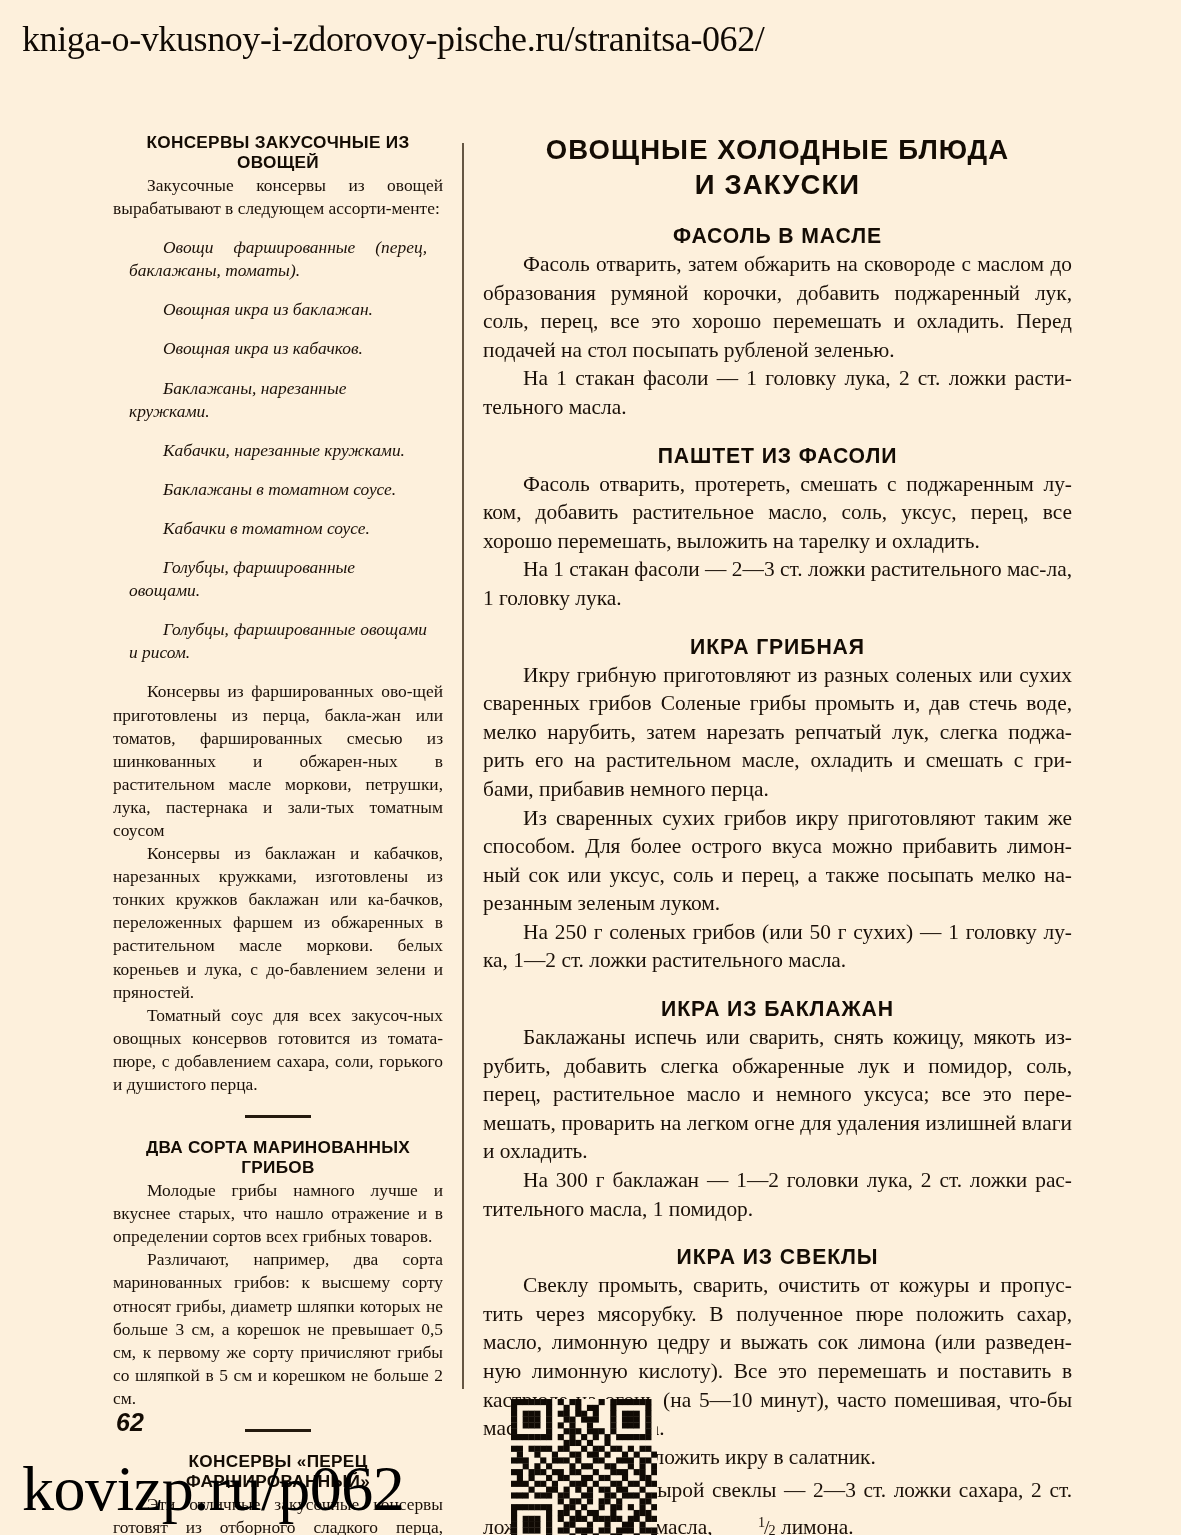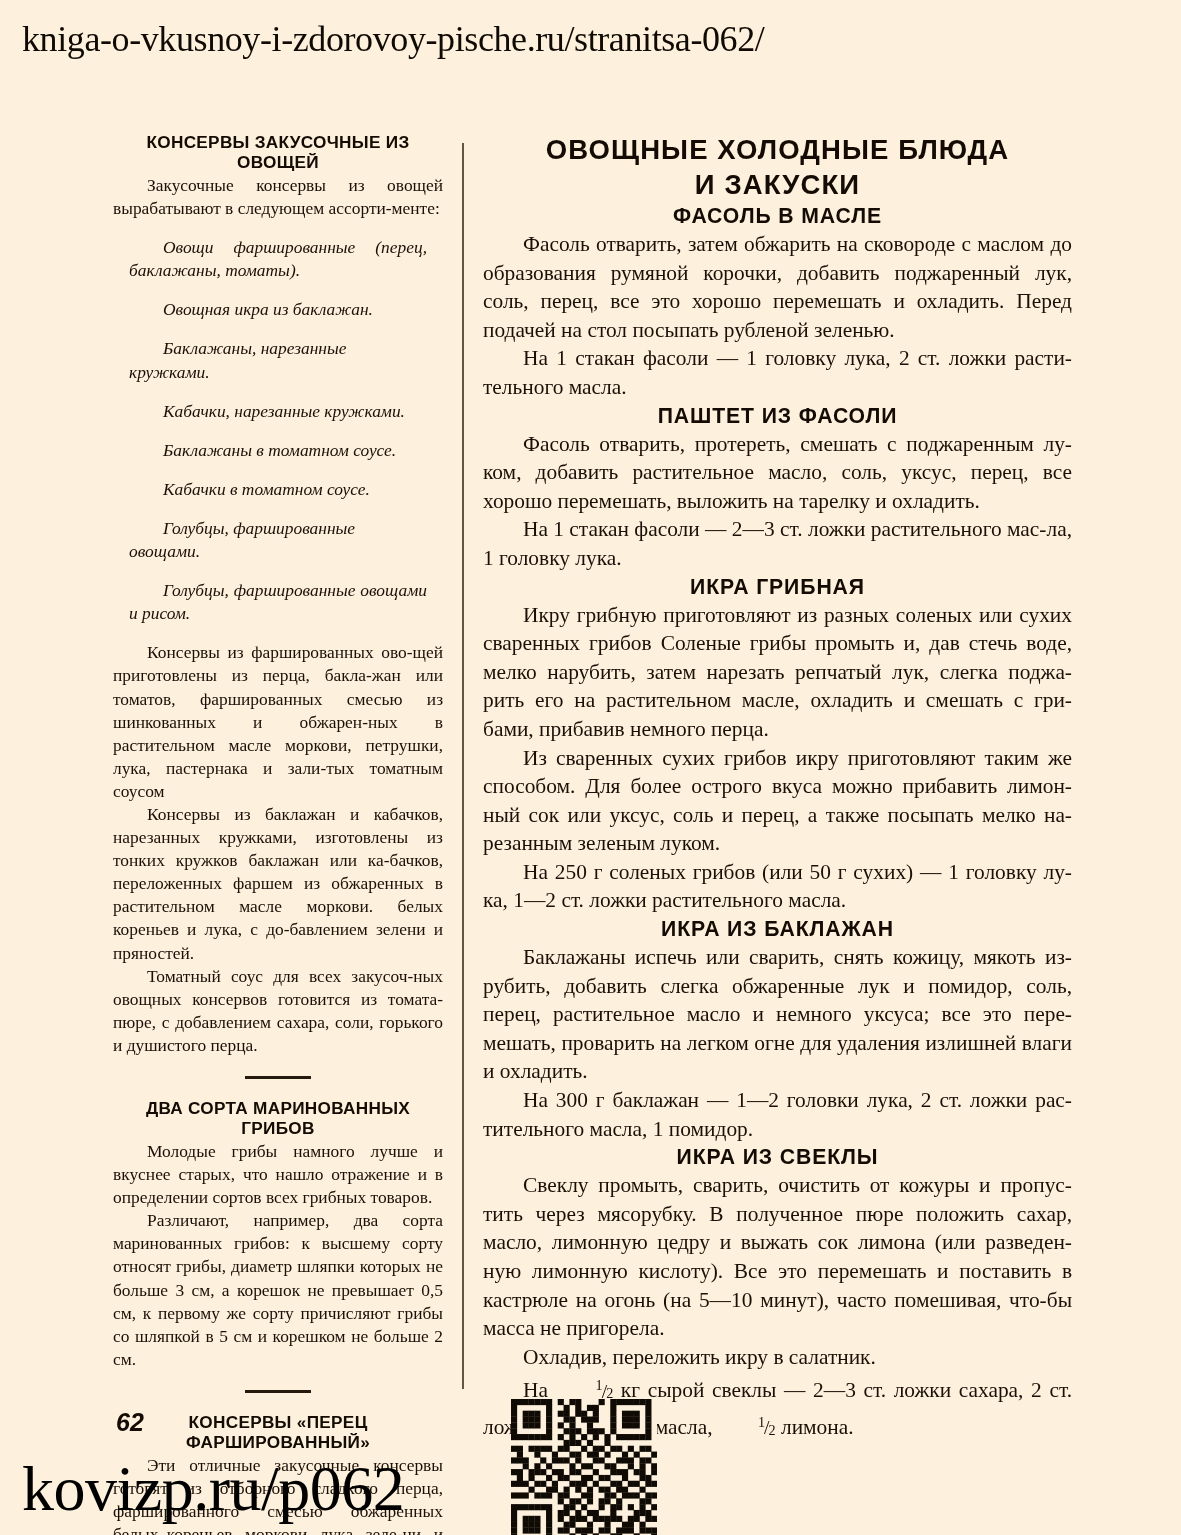--- a/index.html
+++ b/index.html
@@ -108,20 +108,21 @@
 
   #col-right h1.sect-title {
     font-size: 27.5px;
     line-height: 35px;
     letter-spacing: 1.1px;
   }
   #col-right h2.sect-title {
     font-size: 21.2px;
     line-height: 28px;
     letter-spacing: 0.9px;
+    margin-top: 20px;
   }
 
   .head-gap-top   { margin-top: 30px; }
   .head-gap-small { margin-top: 26px; }
   .head-gap-after { margin-bottom: 16px; }
 
   
   p.para {
     margin: 0;
     padding: 0;
@@ -197,20 +198,21 @@
     <div id="col-divider"></div>
 
     <div id="col-left" class="col">
 
       <h3 class="sect-title">КОНСЕРВЫ ЗАКУСОЧНЫЕ ИЗ ОВОЩЕЙ</h3>
 
       <p class="para after-head">Закусочные консервы из овощей вырабатывают в следующем ассорти-менте:</p>
 
       <p class="itemline wrap">Овощи фаршированные (перец, баклажаны, томаты).</p>
       <p class="itemline">Овощная икра из баклажан.</p>
+      <p class="itemline">Овощная икра из кабачков.</p>
       <p class="itemline">Баклажаны, нарезанные кружками.</p>
       <p class="itemline">Кабачки, нарезанные кружками.</p>
       <p class="itemline">Баклажаны в томатном соусе.</p>
       <p class="itemline">Кабачки в томатном соусе.</p>
       <p class="itemline">Голубцы, фаршированные овощами.</p>
       <p class="itemline wrap">Голубцы, фаршированные овощами и рисом.</p>
 
       <p class="para">Консервы из фаршированных ово-щей приготовлены из перца, бакла-жан или томатов, фаршированных смесью из шинкованных и обжарен-ных в растительном масле моркови, петрушки, лука, пастернака и зали-тых томатным соусом</p>
       <p class="para">Консервы из баклажан и кабачков, нарезанных кружками, изготовлены из тонких кружков баклажан или ка-бачков, переложенных фаршем из обжаренных в растительном масле моркови. белых кореньев и лука, с до-бавлением зелени и пряностей.</p>
       <p class="para">Томатный соус для всех закусоч-ных овощных консервов готовится из томата-пюре, с добавлением сахара, соли, горького и душистого перца.</p>

